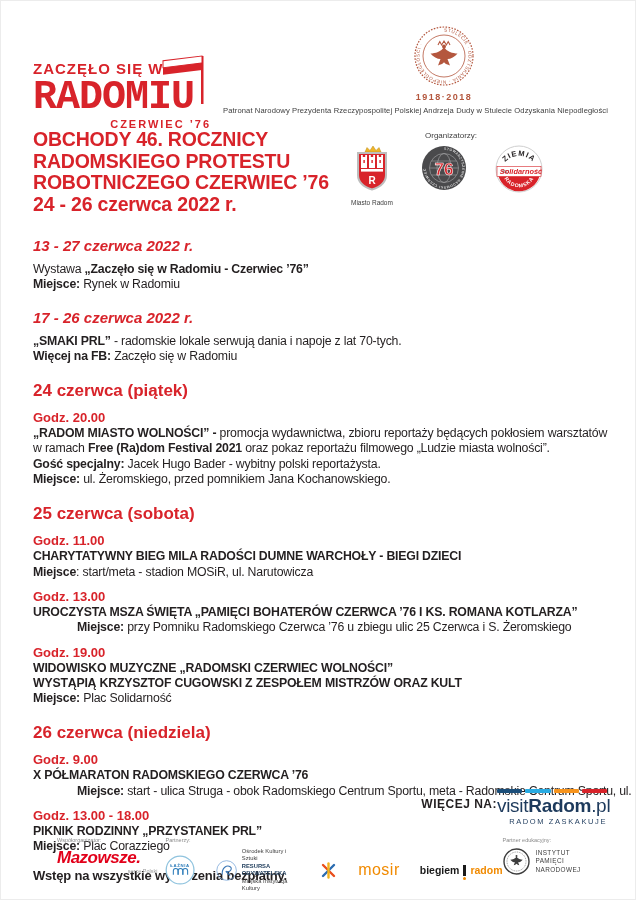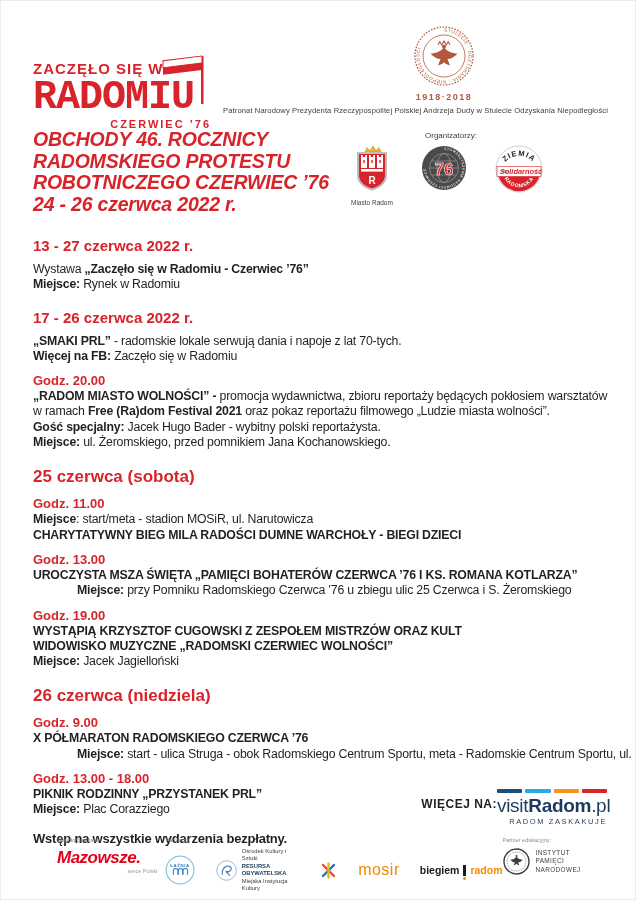--- a/index.html
+++ b/index.html
@@ -14,30 +14,30 @@
   .brand-l3{font-size:11px;font-weight:800;color:#d8232a;letter-spacing:2px;text-align:right;padding-right:2px;}
   .flag{position:absolute;left:120px;top:-10px;z-index:-1;}
 
   .sealwrap{position:absolute;left:407px;top:24px;width:72px;text-align:center;}
   .seal-years{font-size:9px;font-weight:bold;color:#b4573e;letter-spacing:1.5px;margin-top:1px;}
 
   .patron{position:absolute;right:27px;top:105px;font-size:7.6px;color:#3d3d3d;letter-spacing:.1px;}
 
   
   .title{position:absolute;left:32px;top:128px;font-size:19.5px;font-weight:800;color:#d8232a;
-         line-height:21.5px;letter-spacing:-.2px;font-style:italic;}
+         line-height:21.5px;letter-spacing:-.2px;}
   .orgs{position:absolute;left:350px;top:130px;width:260px;}
   .orgs-label{font-size:8px;color:#3d3d3d;margin-left:74px;margin-bottom:5px;}
   .orgs-row{display:flex;align-items:flex-start;gap:28px;}
   .org{text-align:center;}
   .org-caption{font-size:6.5px;color:#3d3d3d;margin-top:4px;}
 
   
   .content{position:absolute;left:32px;top:236px;width:580px;}
-  .h-date{font-size:15px;font-weight:800;color:#d8232a;margin:0 0 8px 0;}
+  .h-date{font-size:15px;font-weight:800;color:#d8232a;margin:0 0 8px 0;font-style:italic;}
   .h-day{font-size:17px;font-weight:800;color:#d8232a;margin:17px 0 7px 0;}
   .h-time{font-size:13px;font-weight:800;color:#d8232a;margin:9px 0 1px 0;}
   .line{font-size:12.3px;line-height:15.3px;margin:0;letter-spacing:-.2px;}
   .nowrap{white-space:nowrap;padding-left:44px;}
   .note{font-size:13px;font-weight:bold;margin-top:13px;letter-spacing:-.2px;}
 
   
   .morebar{position:absolute;right:28px;top:788px;display:flex;align-items:center;}
   .more-label{font-size:12px;font-weight:800;letter-spacing:.5px;margin-bottom:8px;}
   .visit{width:110px;text-align:right;}
@@ -169,36 +169,37 @@
   <div class="content">
 
     <div class="h-date">13 - 27 czerwca 2022 r.</div>
     <p class="line"><span>Wystawa </span><span class="b">„Zaczęło się w Radomiu - Czerwiec ’76”</span></p>
     <p class="line"><span class="b">Miejsce:</span><span> Rynek w Radomiu</span></p>
 
     <div class="h-date" style="margin-top:16px;">17 - 26 czerwca 2022 r.</div>
     <p class="line"><span class="b">„SMAKI PRL”</span><span> - radomskie lokale serwują dania i napoje z lat 70-tych.</span></p>
     <p class="line"><span class="b">Więcej na FB:</span><span> Zaczęło się w Radomiu</span></p>
 
+    <div class="h-day">24 czerwca (piątek)</div>
     <div class="h-time">Godz. 20.00</div>
     <p class="line"><span class="b">„RADOM MIASTO WOLNOŚCI” -</span><span> promocja wydawnictwa, zbioru reportaży będących pokłosiem warsztatów w ramach </span><span class="b">Free (Ra)dom Festival 2021</span><span> oraz pokaz reportażu filmowego „Ludzie miasta wolności”.</span></p>
     <p class="line"><span class="b">Gość specjalny:</span><span> Jacek Hugo Bader - wybitny polski reportażysta.</span></p>
     <p class="line"><span class="b">Miejsce:</span><span> ul. Żeromskiego, przed pomnikiem Jana Kochanowskiego.</span></p>
 
     <div class="h-day">25 czerwca (sobota)</div>
     <div class="h-time">Godz. 11.00</div>
+    <p class="line b">CHARYTATYWNY BIEG MILA RADOŚCI DUMNE WARCHOŁY - BIEGI DZIECI</p>
     <p class="line"><span class="b">Miejsce</span><span>: start/meta - stadion MOSiR, ul. Narutowicza</span></p>
-    <p class="line b">CHARYTATYWNY BIEG MILA RADOŚCI DUMNE WARCHOŁY - BIEGI DZIECI</p>
     <div class="h-time">Godz. 13.00</div>
     <p class="line b">UROCZYSTA MSZA ŚWIĘTA „PAMIĘCI BOHATERÓW CZERWCA ’76 I KS. ROMANA KOTLARZA”</p>
     <p class="line nowrap"><span class="b">Miejsce:</span><span> przy Pomniku Radomskiego Czerwca ’76 u zbiegu ulic 25 Czerwca i S. Żeromskiego</span></p>
     <div class="h-time">Godz. 19.00</div>
+    <p class="line b">WIDOWISKO MUZYCZNE „RADOMSKI CZERWIEC WOLNOŚCI”</p>
     <p class="line b">WYSTĄPIĄ KRZYSZTOF CUGOWSKI Z ZESPOŁEM MISTRZÓW ORAZ KULT</p>
-    <p class="line b">WIDOWISKO MUZYCZNE „RADOMSKI CZERWIEC WOLNOŚCI”</p>
-    <p class="line"><span class="b">Miejsce:</span><span> Jacek Jagielloński</span></p>
+    <p class="line"><span class="b">Miejsce:</span><span> Plac Solidarność</span></p>
 
     <div class="h-day">26 czerwca (niedziela)</div>
     <div class="h-time">Godz. 9.00</div>
     <p class="line b">X PÓŁMARATON RADOMSKIEGO CZERWCA ’76</p>
     <p class="line nowrap"><span class="b">Miejsce:</span><span> start - ulica Struga - obok Radomskiego Centrum Sportu, meta - Radomskie Centrum Sportu, ul. Struga 63</span></p>
     <div class="h-time">Godz. 13.00 - 18.00</div>
     <p class="line b">PIKNIK RODZINNY „PRZYSTANEK PRL”</p>
     <p class="line"><span class="b">Miejsce:</span><span> Plac Corazziego</span></p>
 
     <div class="note">Wstęp na wszystkie wydarzenia bezpłatny.</div>

